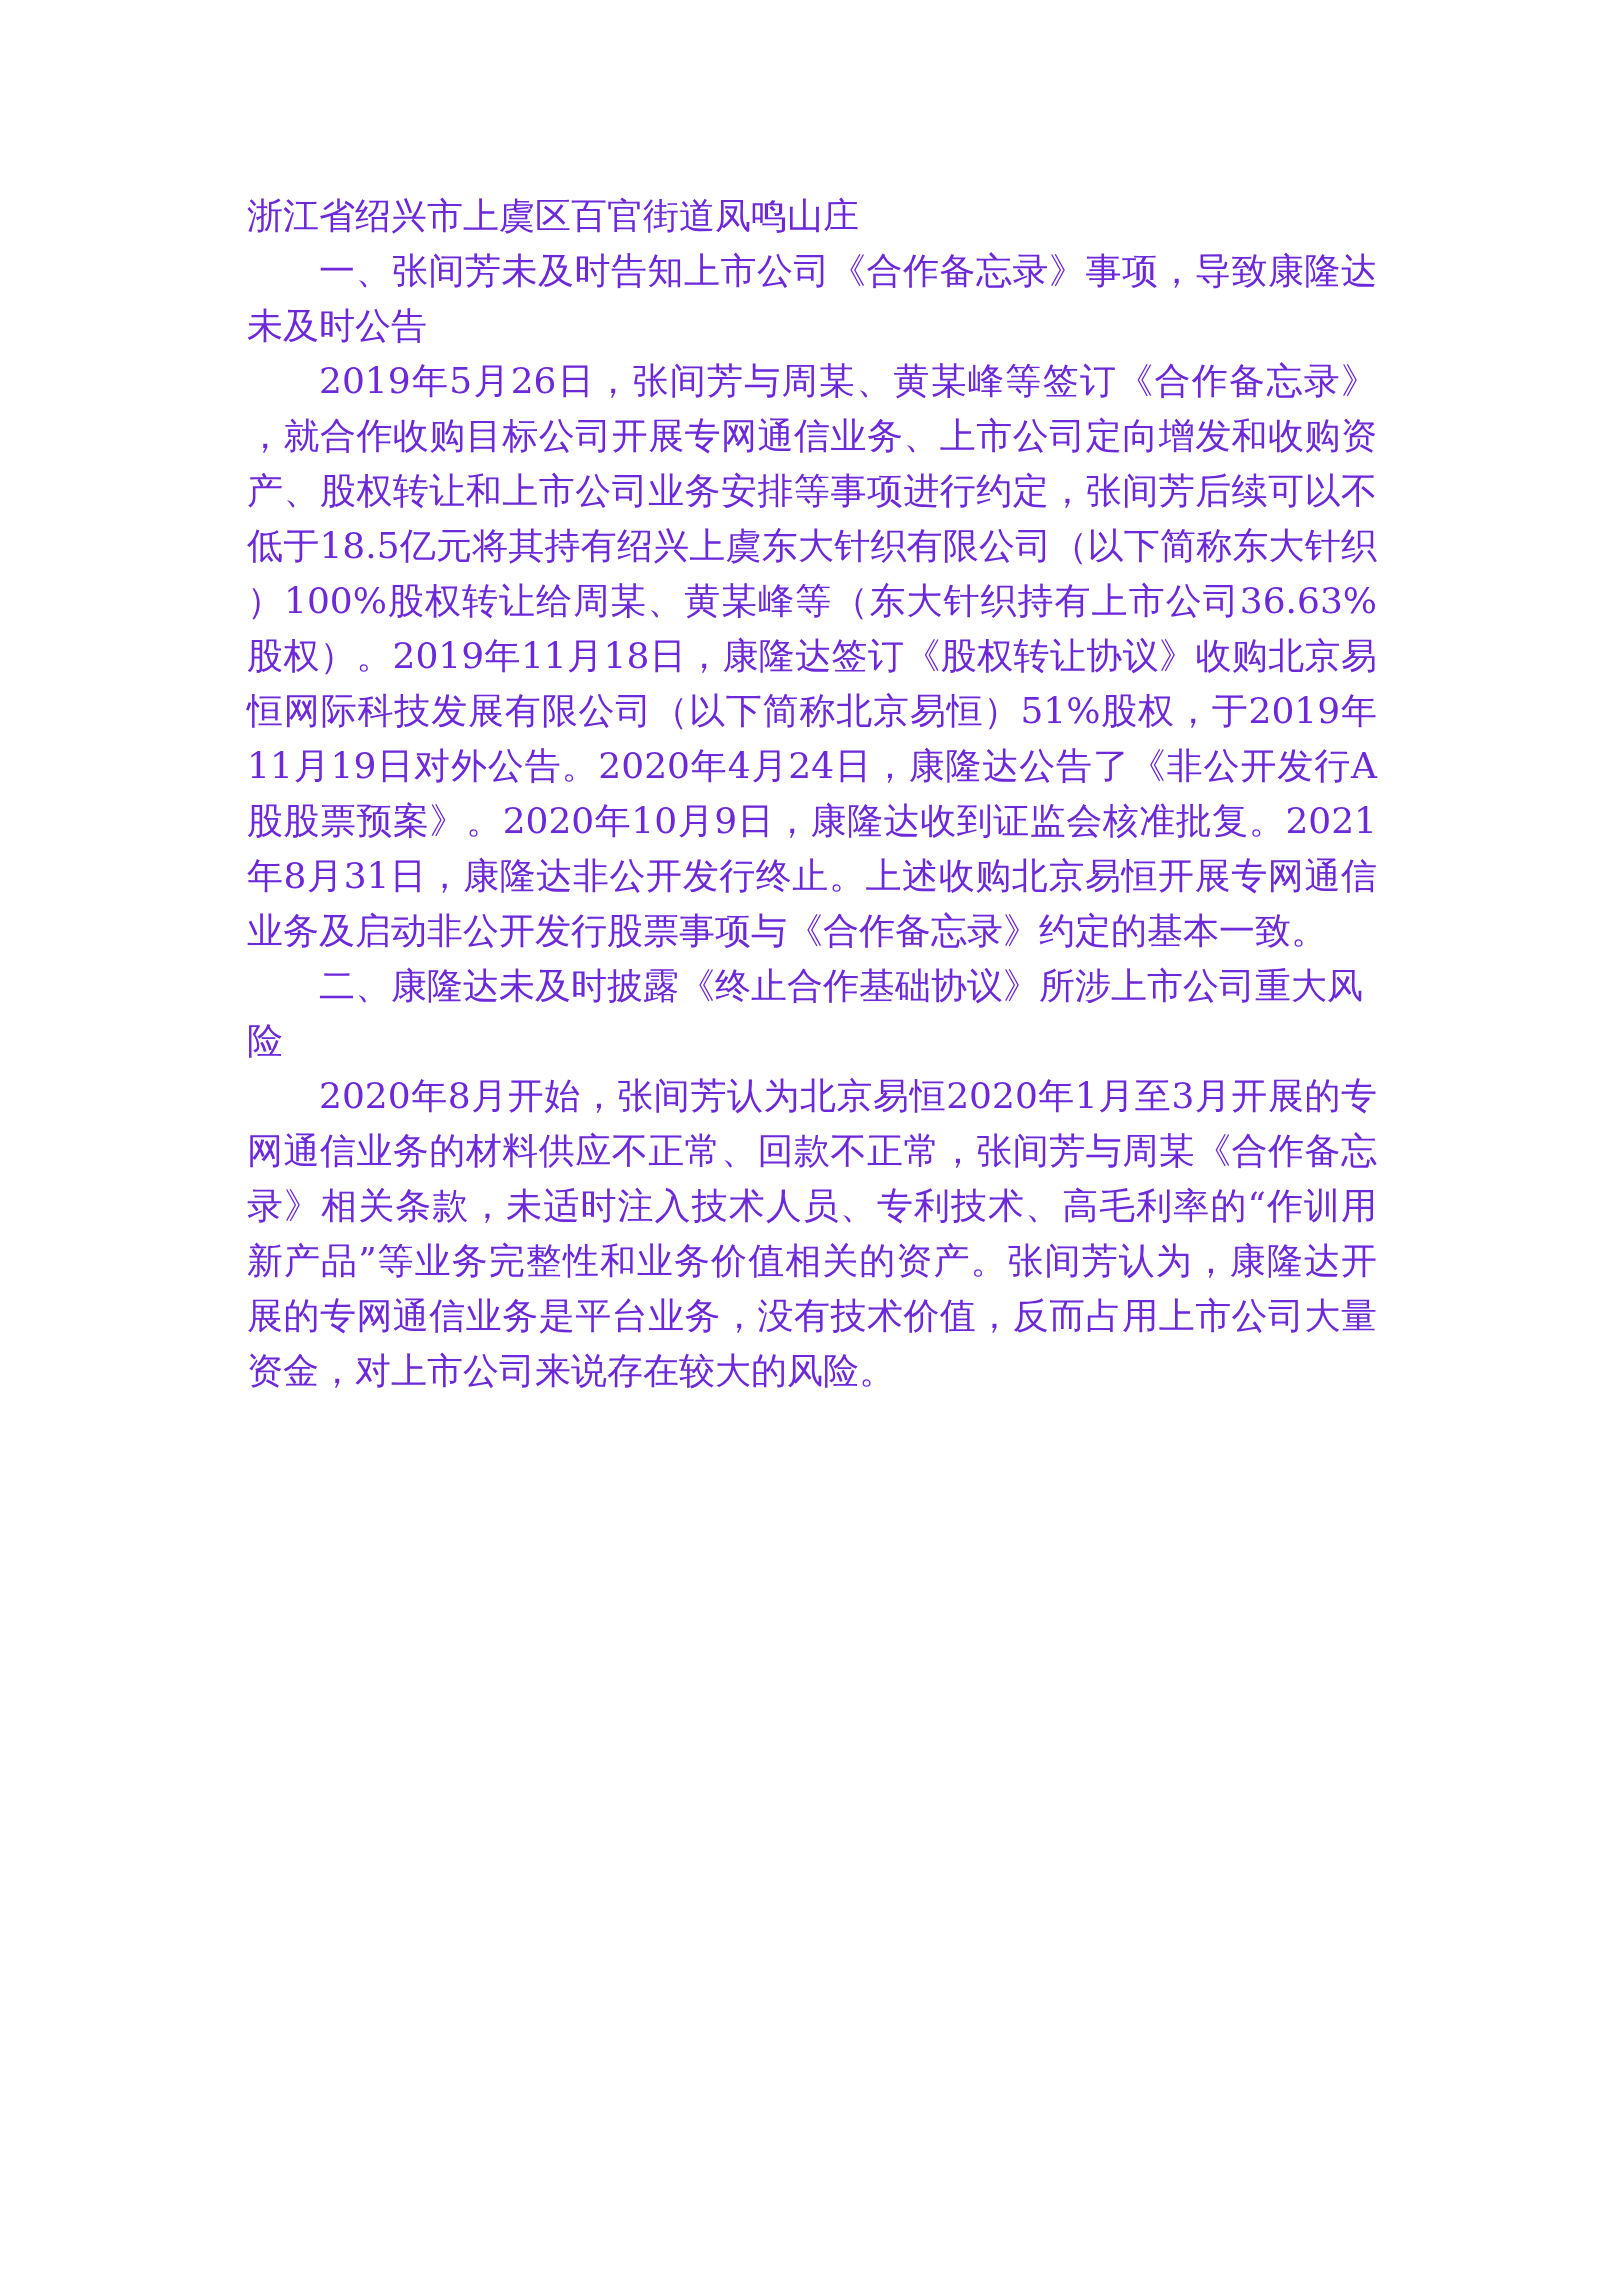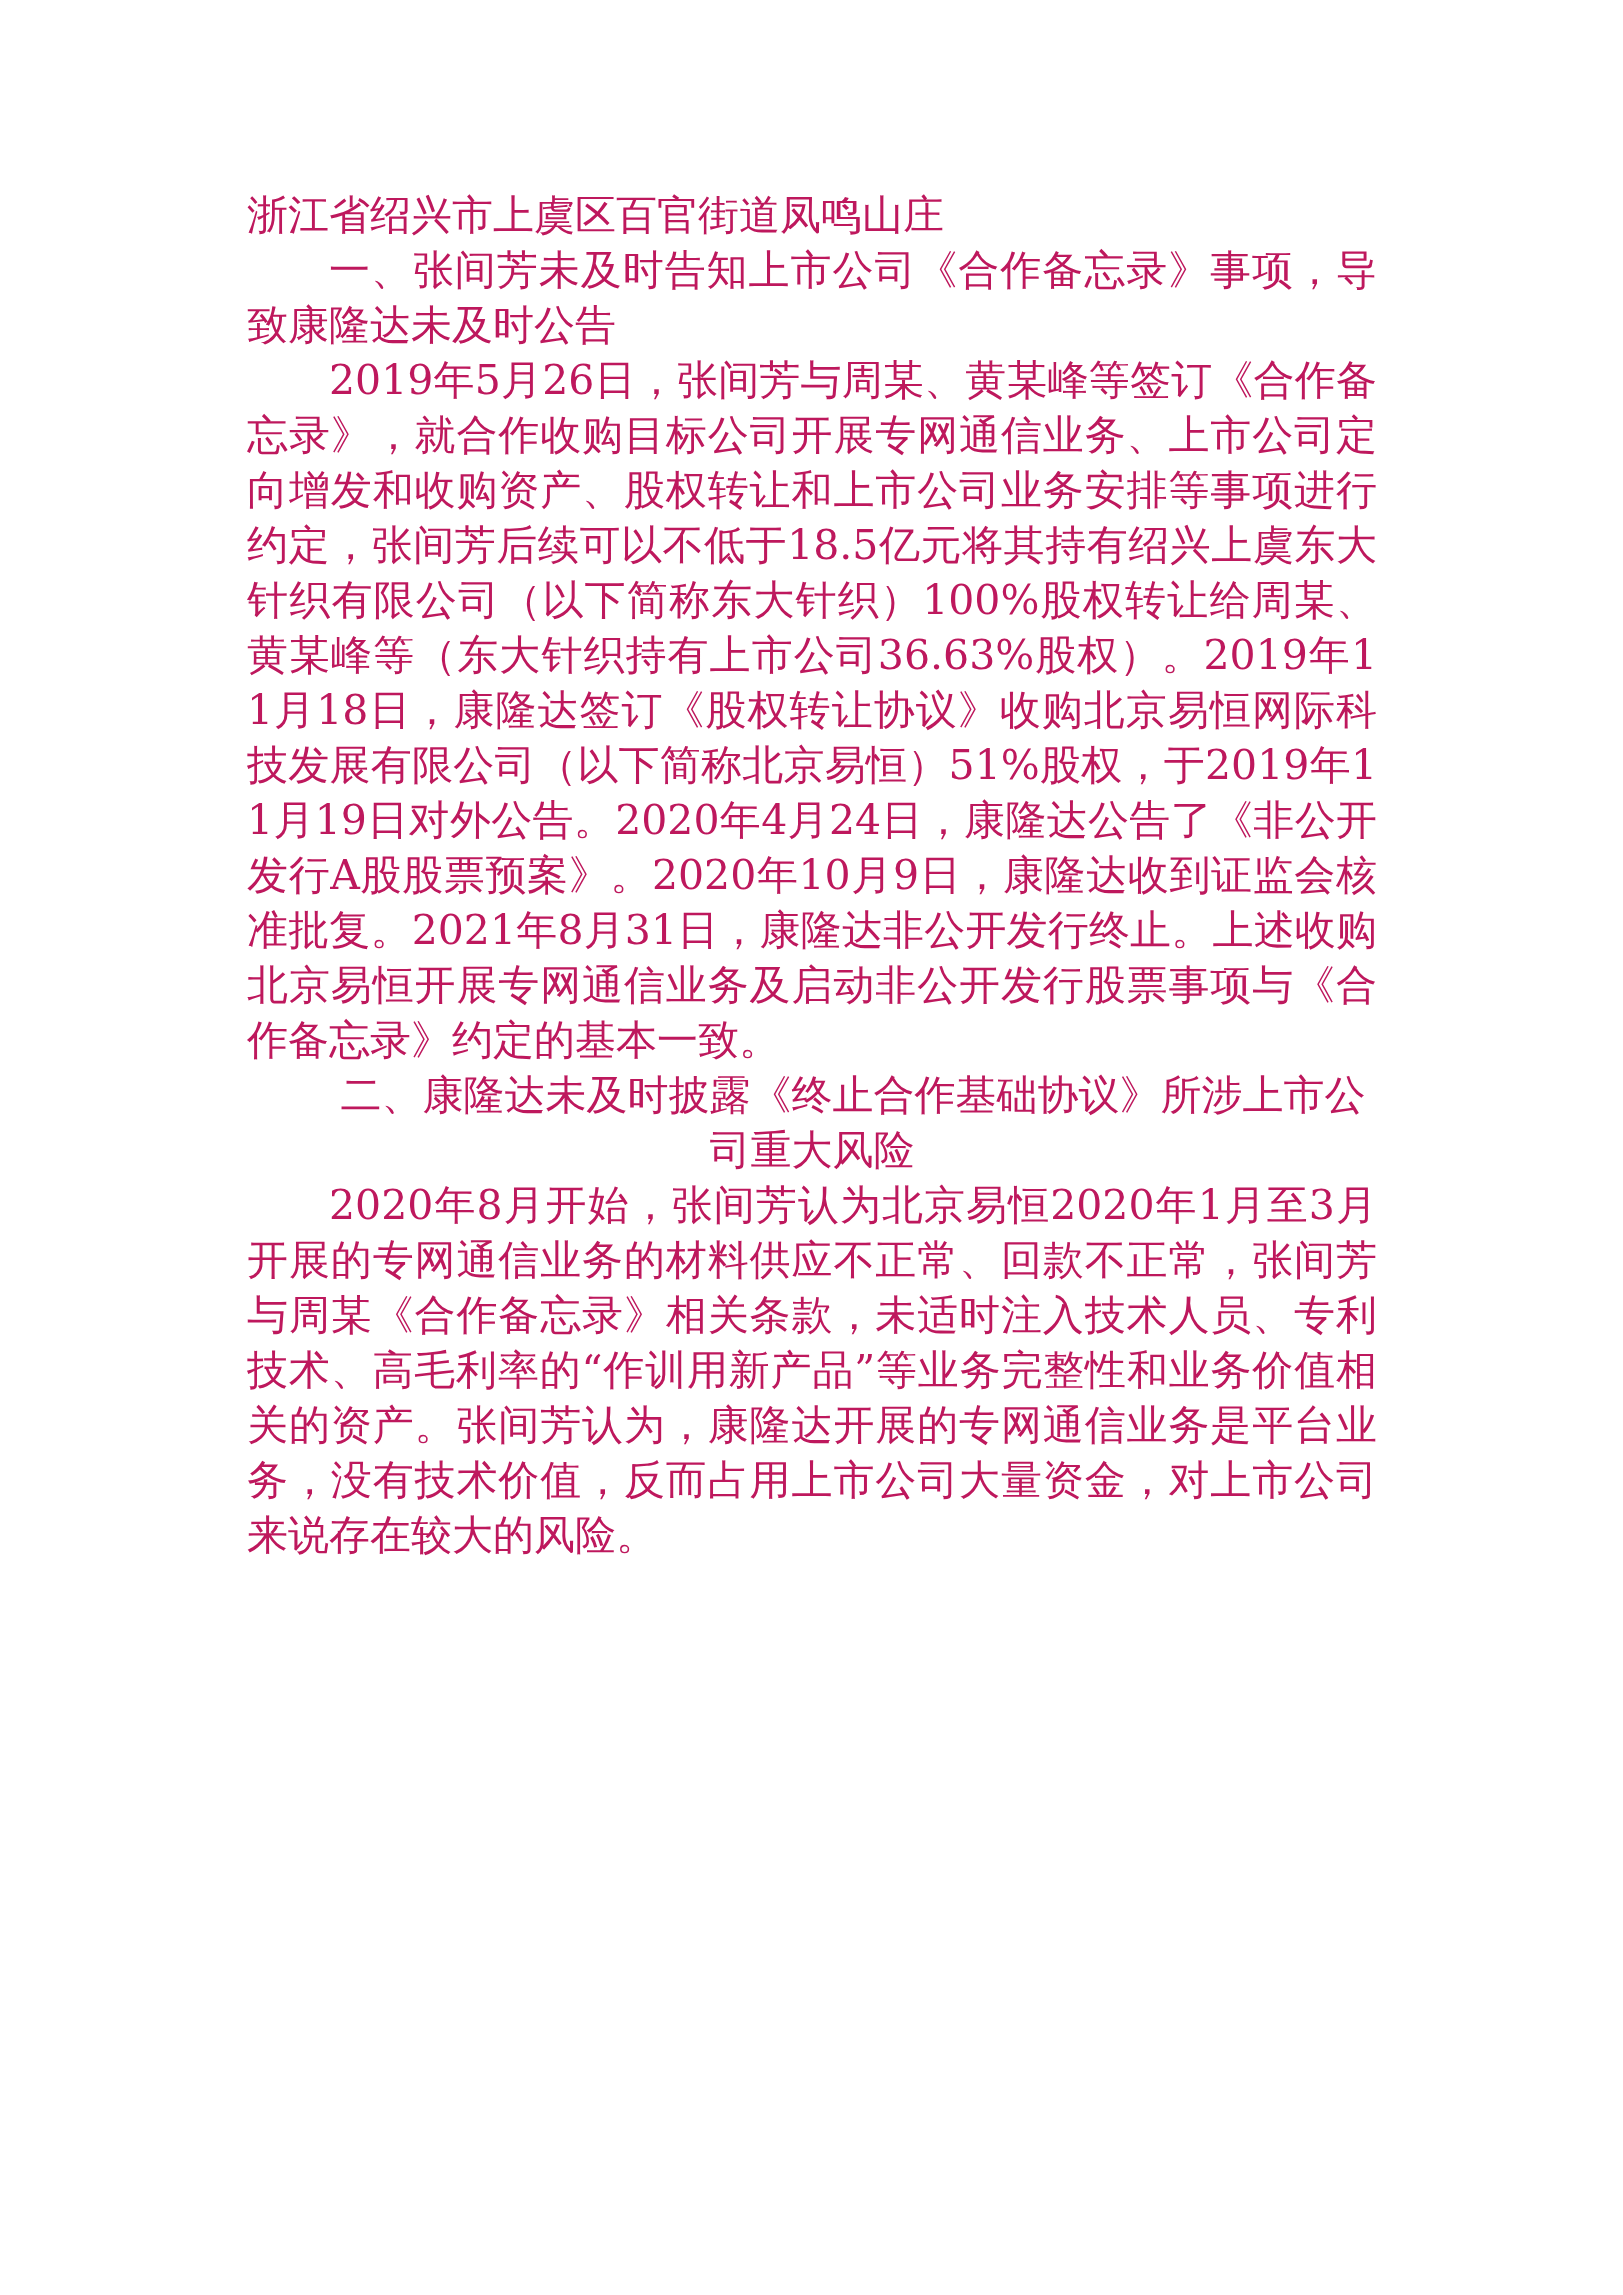--- a/index.html
+++ b/index.html
@@ -12,39 +12,39 @@
       height: 2295px;
       position: relative;
       overflow: hidden;
     }
     .page {
       position: absolute;
       left: 247px;
       top: 188px;
       width: 1130px;
       font-family: "DejaVu Serif", "Liberation Serif", serif;
-      font-size: 41px;
+      font-size: 36px;
       line-height: 55px;
-      color: #be185d;
+      color: #6d28d9;
       text-align: justify;
       text-justify: inter-character;
       letter-spacing: 0px;
     }
     .para {
       margin: 0;
       padding: 0;
       text-indent: 2em;
       word-break: break-all;
       line-break: anywhere;
     }
     .para.no-indent {
       text-indent: 0;
     }
     .para.heading {
-      text-align: center;
+      text-align: left;
     }
   </style>
 </head>
 <body>
 
 <div class="page">
   <p class="para no-indent">浙江省绍兴市上虞区百官街道凤鸣山庄</p>
   <p class="para">一、张间芳未及时告知上市公司《合作备忘录》事项，导致康隆达未及时公告</p>
   <p class="para">2019年5月26日，张间芳与周某、黄某峰等签订《合作备忘录》，就合作收购目标公司开展专网通信业务、上市公司定向增发和收购资产、股权转让和上市公司业务安排等事项进行约定，张间芳后续可以不低于18.5亿元将其持有绍兴上虞东大针织有限公司（以下简称东大针织）100%股权转让给周某、黄某峰等（东大针织持有上市公司36.63%股权）。2019年11月18日，康隆达签订《股权转让协议》收购北京易恒网际科技发展有限公司（以下简称北京易恒）51%股权，于2019年11月19日对外公告。2020年4月24日，康隆达公告了《非公开发行A股股票预案》。2020年10月9日，康隆达收到证监会核准批复。2021年8月31日，康隆达非公开发行终止。上述收购北京易恒开展专网通信业务及启动非公开发行股票事项与《合作备忘录》约定的基本一致。</p>
   <p class="para heading">二、康隆达未及时披露《终止合作基础协议》所涉上市公司重大风险</p>

